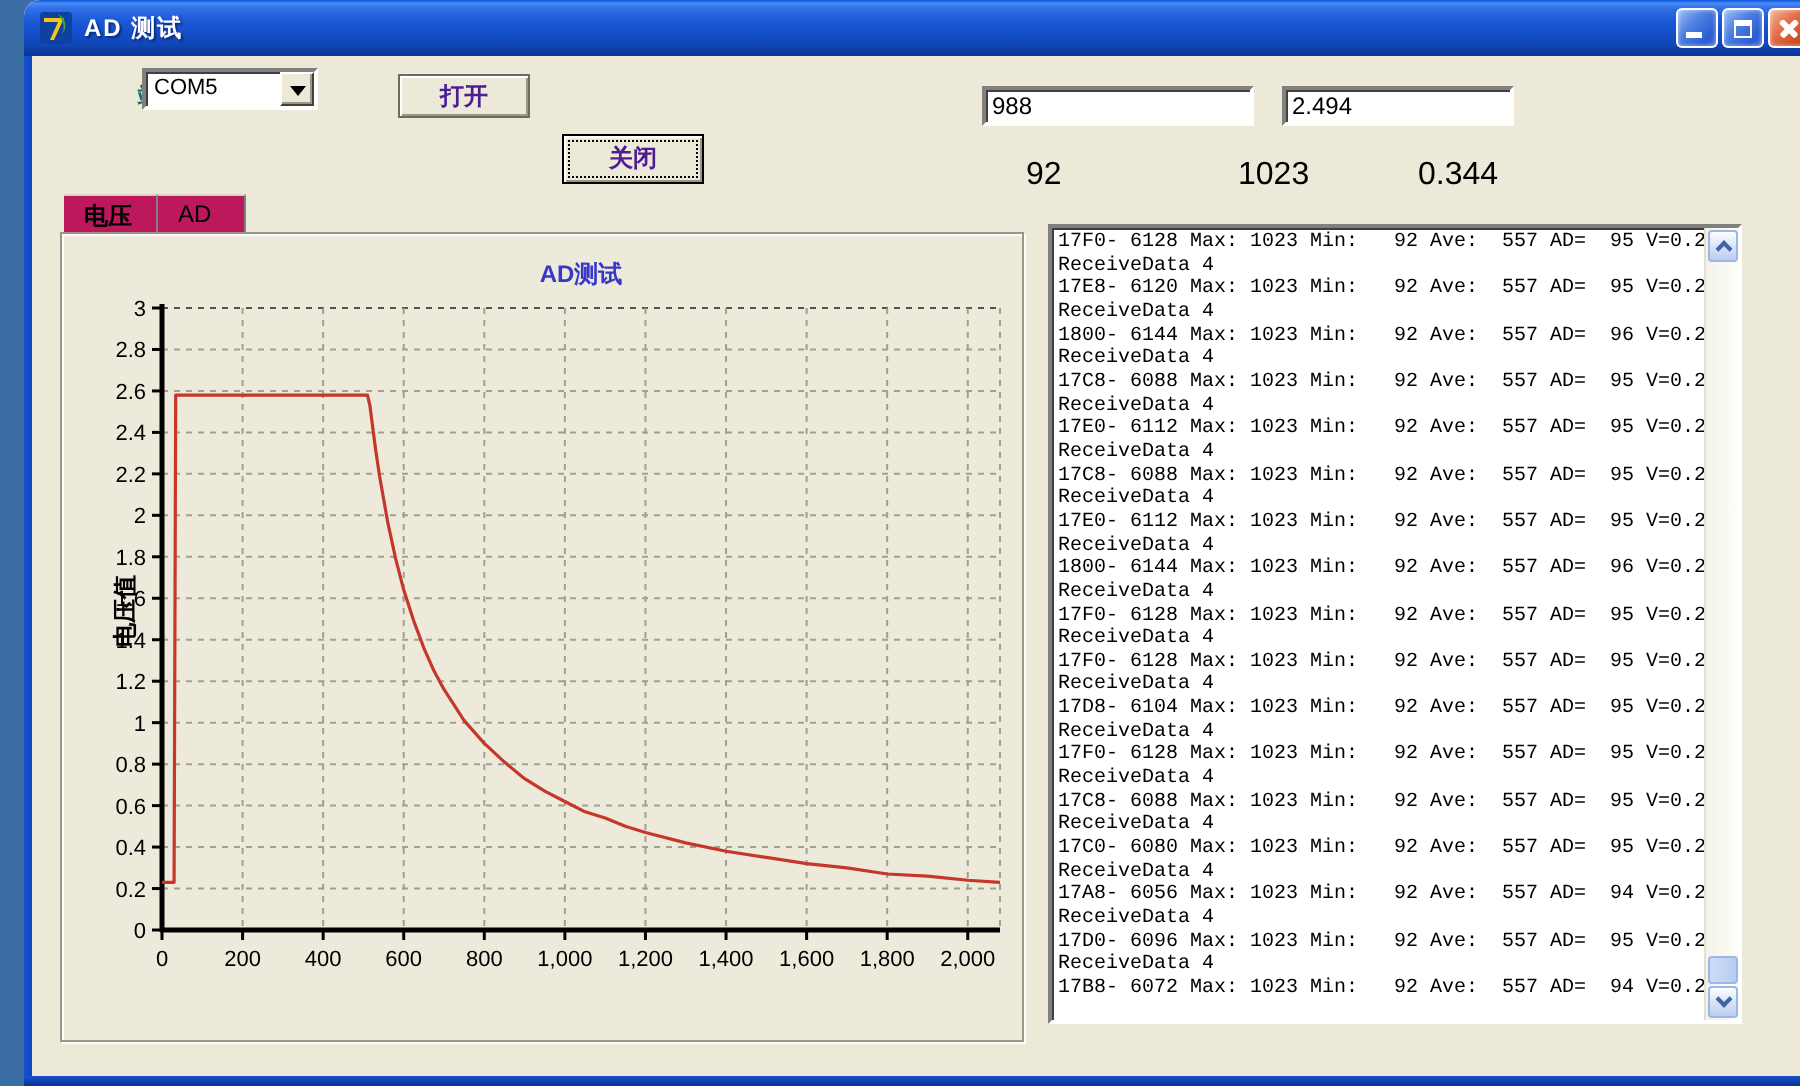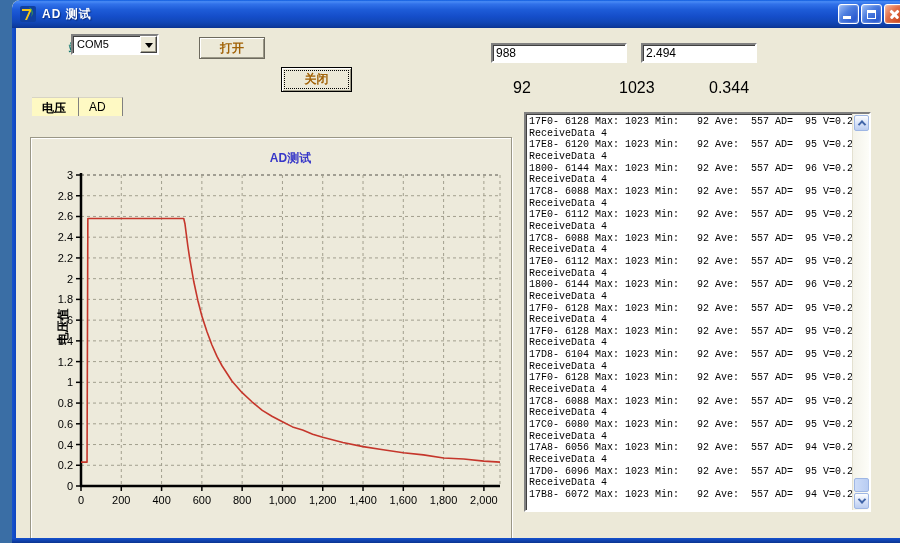--- a/index.html
+++ b/index.html
@@ -34,36 +34,36 @@
   
   .combobox { position:absolute; left:59px; top:34px; width:88px; height:21px; background:#fff;
     border-top:2px solid #808080; border-left:2px solid #808080; border-bottom:2px solid #fff; border-right:2px solid #fff;
     box-shadow:inset 1px 1px 0 #404040; cursor:default; }
   .combobox .cb-text { position:absolute; left:4px; top:2px; font-size:11px; }
   .cb-btn { position:absolute; right:0; top:0; width:17px; height:17px; background:#ECE9D8;
     border:1px solid; border-color:#fff #404040 #404040 #fff; box-shadow:inset -1px -1px 0 #9a9786; }
   .cb-arrow { position:absolute; left:4px; top:6px; width:0; height:0; border-left:4px solid transparent; border-right:4px solid transparent; border-top:5px solid #000; }
 
   
-  .xp-btn { position:absolute; background:#ECE9D8; font-size:12px; font-weight:bold; color:#a16207; font-family:"Liberation Sans",sans-serif;
+  .xp-btn { position:absolute; background:#ECE9D8; font-size:12px; font-weight:bold; color:#4c1d95; font-family:"Liberation Sans",sans-serif;
     border:1px solid #6d6a5e; box-shadow:inset 1px 1px 0 #fff, inset -1px -1px 0 #9a9786; cursor:pointer; }
   .xp-btn.default { border:1px solid #000; outline:1px dotted #000; outline-offset:-4px; }
 
   .textbox { position:absolute; height:20px; background:#fff; font-size:12px; padding:2px 3px; font-family:"Liberation Sans",sans-serif;
     border-top:2px solid #808080; border-left:2px solid #808080; border-bottom:2px solid #fff; border-right:2px solid #fff;
     box-shadow:inset 1px 1px 0 #404040; }
 
   
   .tabstrip { position:absolute; left:20px; top:97px; height:19px; display:flex; z-index:2; }
-  .tab { height:19px; padding:2px 10px 0 10px; font-size:12px; color:#000; border-right:1px solid #808080; border-top:1px solid #d8d4c4; cursor:pointer; background:#fef9c3; }
+  .tab { height:19px; padding:2px 10px 0 10px; font-size:12px; color:#000; border-right:1px solid #808080; border-top:1px solid #d8d4c4; cursor:pointer; background:#be185d; }
   .tab.active { font-weight:bold; }
 
   
   .chart-panel { position:absolute; left:18px; top:116px; width:482px; height:405px; background:#EDEADB;
-    border:1px solid #9a9786; box-shadow:1px 1px 0 #fff, inset 1px 1px 0 #fff;margin-top:21px; }
+    border:1px solid #9a9786; box-shadow:1px 1px 0 #fff, inset 1px 1px 0 #fff; }
   .chart-title { position:absolute; left:50px; top:12px; width:419px; text-align:center; font-size:12px; font-weight:bold; color:#3737C8; }
   .chart-ylabel { position:absolute; left:14px; top:180px; font-size:12px; font-weight:bold; color:#000; transform:rotate(-90deg); transform-origin:center; white-space:nowrap; }
   .chart-svg { position:absolute; left:0; top:0; }
 
   
   .log-box { position:absolute; left:512px; top:112px; width:347px; height:400px; background:#fff;
     border-top:2px solid #808080; border-left:2px solid #808080; border-bottom:2px solid #fff; border-right:2px solid #fff;
     box-shadow:inset 1px 1px 0 #404040; overflow:hidden; }
   .log-text { position:absolute; left:3px; top:2px; right:20px; font-family:"Liberation Mono", monospace; font-size:10px; line-height:11.65px; white-space:pre; color:#000; }
   .scrollbar { position:absolute; right:0; top:0; width:17px; height:100%; background:linear-gradient(90deg,#F4F3EA,#FDFDF8); border-left:1px solid #E3E0D0; }

